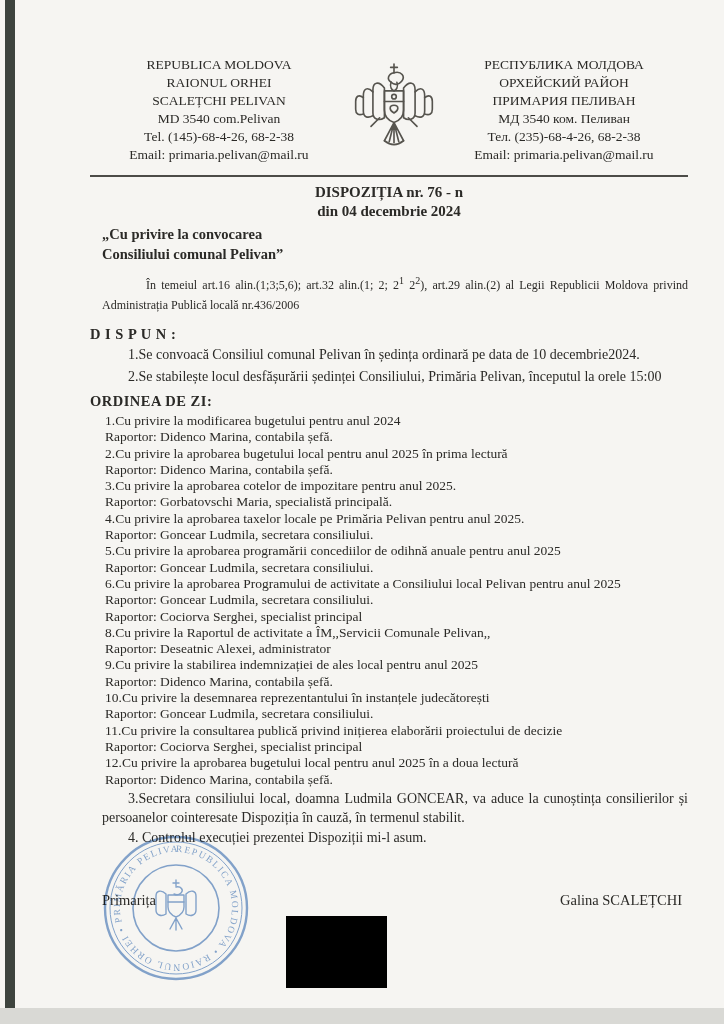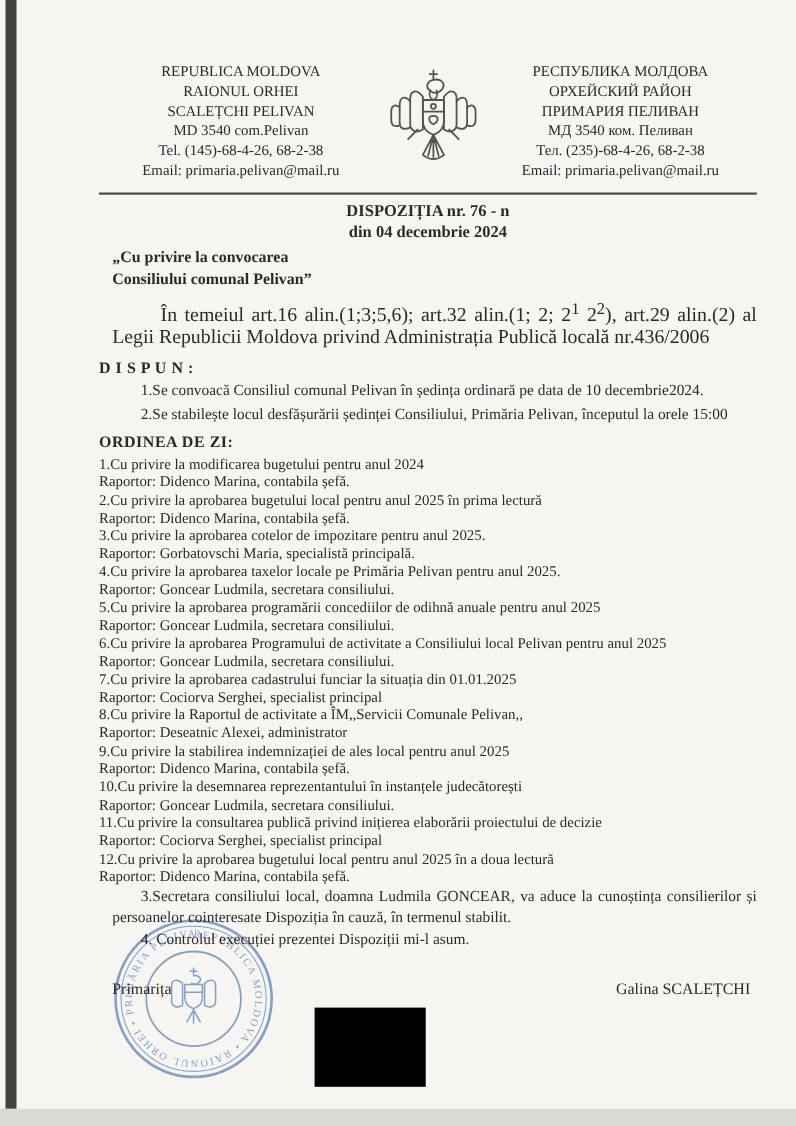--- a/index.html
+++ b/index.html
@@ -21,24 +21,24 @@
   .masthead{display:flex;align-items:flex-start;}
   .hdr-block{text-align:center;font-size:13.5px;line-height:18px;white-space:nowrap;}
   .hdr-left{width:258px;}
   .hdr-center{flex:1;display:flex;justify-content:center;padding-top:6px;}
   .hdr-right{width:248px;text-align:center;}
   .rule{border-top:2px solid var(--rule);margin-top:11px;}
   
   .title-wrap{text-align:center;font-weight:bold;font-size:15px;line-height:19px;margin-top:6px;}
   .subject{font-weight:bold;font-size:14.5px;line-height:20px;margin:3px 0 0 12px;}
   
-  .legal{margin:7px 0 0 12px;font-size:18px;line-height:20px;text-align:justify;text-indent:44px;}
+  .legal{margin:7px 0 0 12px;font-size:12px;line-height:20px;text-align:justify;text-indent:44px;}
   .center-head{font-weight:bold;font-size:14.5px;margin-top:11px;letter-spacing:.5px;}
   .dispun-items p{margin:2px 0 0 12px;text-indent:26px;text-align:justify;font-size:14px;line-height:20px;}
-  .agenda{margin:3px 0 0 0;font-size:13.5px;line-height:16.3px;}
+  .agenda{margin:3px 0 0 15px;font-size:13.5px;line-height:16.3px;}
   .agenda .ag-item{text-align:justify;}
   .closing p{margin:1px 0 0 12px;text-indent:26px;text-align:justify;font-size:14px;line-height:19px;}
   
   .sig-row{position:absolute;left:102px;right:42px;top:892px;display:flex;justify-content:space-between;font-size:14.5px;}
   .redaction{position:absolute;left:286px;top:916px;width:101px;height:72px;background:#000;}
   .stamp{position:absolute;left:100px;top:832px;width:152px;height:152px;opacity:.68;mix-blend-mode:multiply;pointer-events:none;}
   .emblem-svg{display:block;}
 </style>
 </head>
 <body>
@@ -143,21 +143,20 @@
         <div class="ag-item">5.Cu privire  la  aprobarea programării concediilor de odihnă anuale  pentru anul 2025</div>
         <div>Raportor: Goncear Ludmila, secretara consiliului.</div>
       </div>
 
       <div>
         <div class="ag-item">6.Cu privire  la  aprobarea Programului  de activitate a Consiliului  local Pelivan pentru anul 2025</div>
         <div>Raportor: Goncear Ludmila, secretara consiliului.</div>
       </div>
 
       <div>
-        <div class="ag-item">7.Cu privire la aprobarea cadastrului funciar  la situația din 01.01.2025</div>
         <div>Raportor: Cociorva Serghei, specialist principal</div>
       </div>
 
       <div>
         <div class="ag-item">8.Cu privire  la Raportul de activitate a ÎM,,Servicii Comunale Pelivan,,</div>
         <div>Raportor: Deseatnic Alexei, administrator</div>
       </div>
 
       <div>
         <div class="ag-item">9.Cu privire la stabilirea indemnizației  de ales local  pentru anul 2025</div>

